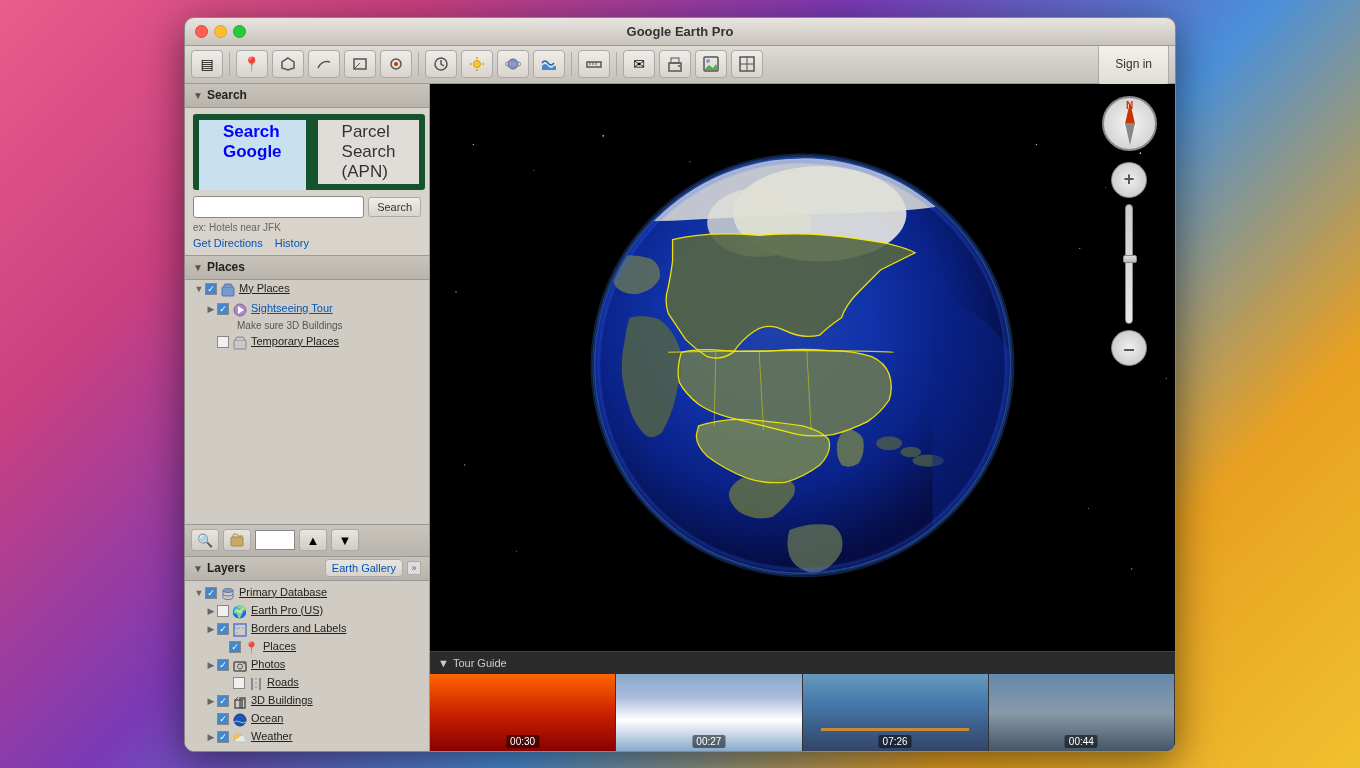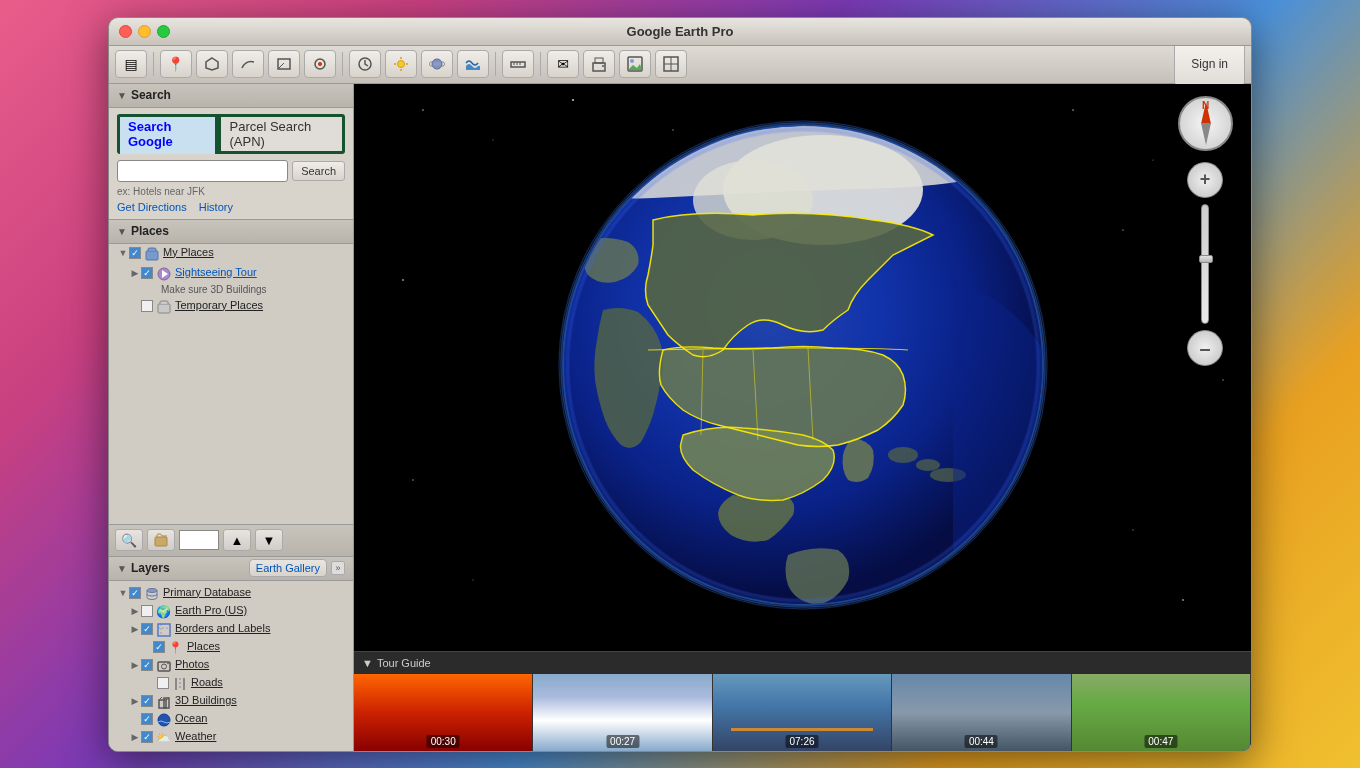--- a/index.html
+++ b/index.html
@@ -7,21 +7,21 @@
       width: 1360px;
       height: 768px;
       overflow: hidden;
       background: linear-gradient(135deg, #e85d8a 0%, #c94080 20%, #7b3ab5 40%, #4a90d9 60%, #e8a020 80%, #f0c030 100%);
       font-family: -apple-system, BlinkMacSystemFont, 'Helvetica Neue', Arial, sans-serif;
       display: flex;
       align-items: center;
       justify-content: center;
     }
     .app-window {
-      width: 1144px;
+      width: 992px;
       height: 735px;
       background: #d4d0c8;
       border-radius: 10px;
       border: 1px solid #888;
       box-shadow: 0 10px 40px rgba(0,0,0,0.5);
       display: flex;
       flex-direction: column;
       overflow: hidden;
     }
     
@@ -123,23 +123,23 @@
       padding: 6px 8px;
       border-bottom: 1px solid #999;
       background: #d8d4cc;
     }
     .search-tabs {
       display: flex;
       gap: 0;
       margin-bottom: 6px;
     }
     .search-tab {
-      padding: 2px 8px;
-      font-size: 13px;
-      border: 3px solid #14532d;
+      padding: 2px 24px;
+      font-size: 17px;
+      border: 6px solid #14532d;
       cursor: pointer;
       background: #e0dcd8;
       color: #333;
     }
     .search-tab.active {
       background: #c8e0f0;
       border-bottom: none;
       font-weight: 600;
       color: #00f;
     }
@@ -890,21 +890,17 @@
           <div class="thumb thumb-bridge">
             <div style="width:100%;height:100%;background:linear-gradient(to bottom,#6699bb 0%, #4477aa 40%, #334466 100%); position:relative;">
               <div style="position:absolute;bottom:20px;left:10%;width:80%;height:3px;background:#cc8833;"></div>
             </div>
             <div class="thumb-time">07:26</div>
           </div>
           <div class="thumb thumb-statue">
             <div style="width:100%;height:100%;background:linear-gradient(to bottom,#6688aa 0%, #8899aa 50%, #445566 100%);"></div>
             <div class="thumb-time">00:44</div>
           </div>
-          <div class="thumb thumb-building">
-            <div style="width:100%;height:100%;background:linear-gradient(to bottom,#88aa66 0%,#66aa44 40%, #558833 100%);"></div>
-            <div class="thumb-time">00:47</div>
-          </div>
         </div>
       </div>
     </div>
   </div>
 </div>
 
 </body></html>

